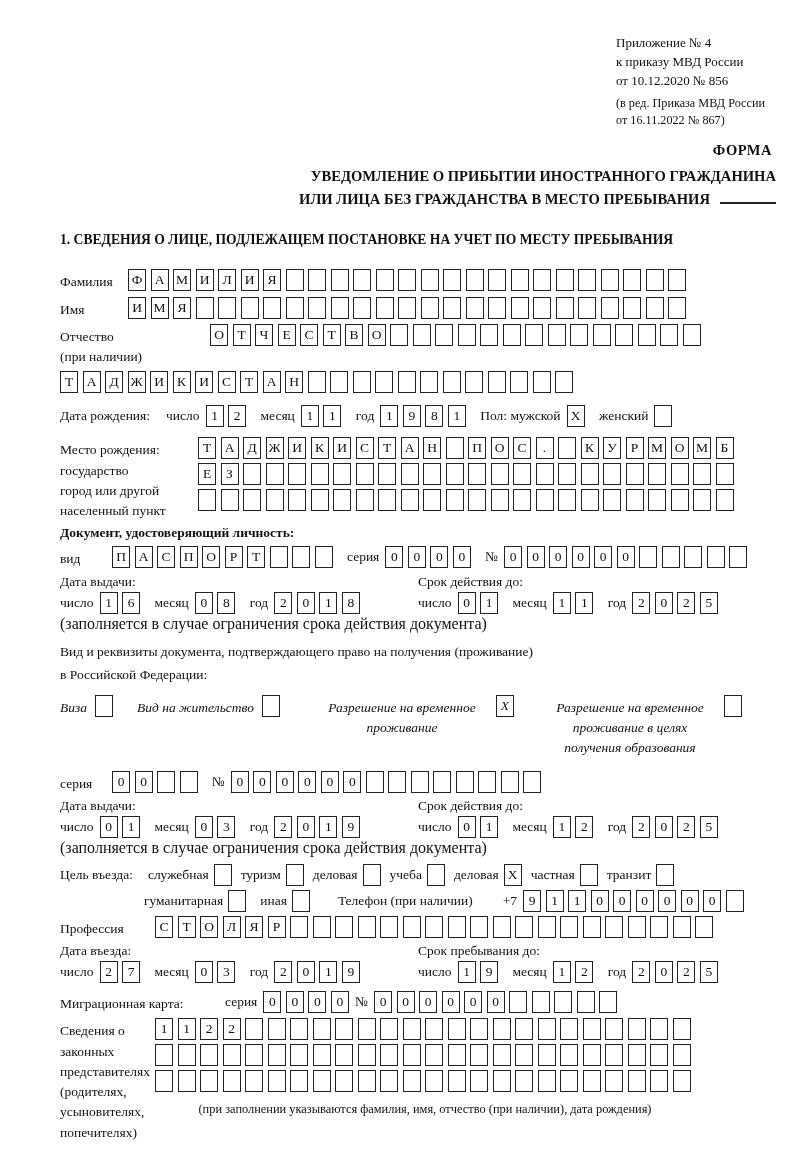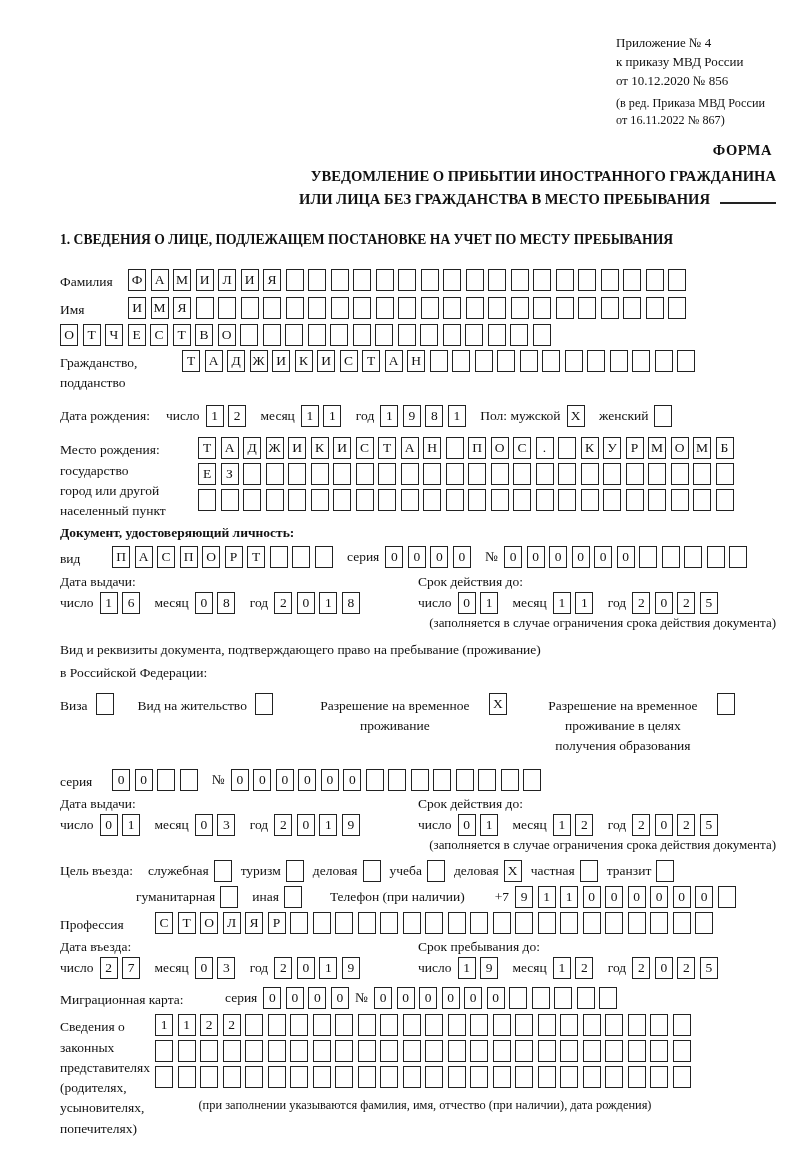--- a/index.html
+++ b/index.html
@@ -32,25 +32,25 @@
   
   .dlab{padding-top:3px;margin:0 6px 0 10px;white-space:nowrap;}
   .dlab.first{margin-left:0;}
 
   .center-bold{font-weight:bold;text-align:left;font-size:13.5px;margin:3px 0 5px 0;}
 
   .dates{display:flex;margin-bottom:0;}
   .dcol{width:50%;}
   .dhead{text-align:left;font-size:13.5px;margin-bottom:2px;}
   .dfields{display:flex;align-items:flex-start;font-size:13.5px;}
-  .dnote{text-align:right;font-size:13px;margin-top:1px;margin-bottom:7px;}
+  .dnote{font-size:16px;margin-top:1px;margin-bottom:7px;}
 
   .plain{font-size:13.5px;line-height:1.75;}
 
-  .popts{display:flex;align-items:flex-start;margin:8px 0 12px 0;font-size:13.5px;}
+  .popts{display:flex;align-items:flex-start;margin:8px 0 12px 0;font-size:13.5px;font-style:italic;}
   .popt{display:flex;align-items:flex-start;}
   .plab{line-height:1.5;padding-top:3px;}
   .plab.c{text-align:center;}
   .popt .cb{margin-left:8px;margin-right:0;}
 
   .pitem{display:flex;align-items:flex-start;margin-left:9px;}
   .pitem .lab{padding-top:3px;margin-right:5px;white-space:nowrap;}
   .pitem .cb{margin-right:0;}
 
   .rep-note{font-size:12.4px;text-align:center;margin-top:6px;}
@@ -136,20 +136,24 @@
         <span class="cb"></span>
         <span class="cb"></span>
         <span class="cb"></span>
         <span class="cb"></span>
         <span class="cb"></span>
         <span class="cb"></span>
       </div>
   </div>
 
   <div class="frow">
+    <div class="flabel w150">
+      <div>Отчество</div>
+      <div>(при наличии)</div>
+    </div>
     <div class="boxes">
         <span class="cb">О</span>
         <span class="cb">Т</span>
         <span class="cb">Ч</span>
         <span class="cb">Е</span>
         <span class="cb">С</span>
         <span class="cb">Т</span>
         <span class="cb">В</span>
         <span class="cb">О</span>
         <span class="cb"></span>
@@ -163,24 +167,20 @@
         <span class="cb"></span>
         <span class="cb"></span>
         <span class="cb"></span>
         <span class="cb"></span>
         <span class="cb"></span>
         <span class="cb"></span>
       </div>
   </div>
 
   <div class="frow">
-    <div class="flabel w122">
-      <div>Гражданство,</div>
-      <div>подданство</div>
-    </div>
     <div class="boxes">
         <span class="cb">Т</span>
         <span class="cb">А</span>
         <span class="cb">Д</span>
         <span class="cb">Ж</span>
         <span class="cb">И</span>
         <span class="cb">К</span>
         <span class="cb">И</span>
         <span class="cb">С</span>
         <span class="cb">Т</span>
@@ -399,21 +399,21 @@
             <span class="cb">2</span>
             <span class="cb">0</span>
             <span class="cb">2</span>
             <span class="cb">5</span>
           </span>
       </div>
     </div>
   </div>
   <div class="dnote">(заполняется в случае ограничения срока действия документа)</div>
 
-  <div class="plain">Вид и реквизиты документа, подтверждающего право на пребывание (проживание)</div>
+  <div class="plain">Вид и реквизиты документа, подтверждающего право на получения (проживание)</div>
   <div class="plain">в Российской Федерации:</div>
 
   <div class="popts">
     <div class="popt">
       <span class="plab">Виза</span>
       <span class="cb"></span>
     </div>
     <div class="popt" style="margin-left:24px">
       <span class="plab">Вид на жительство</span>
       <span class="cb"></span>
@@ -529,21 +529,21 @@
         <span class="lab">частная</span>
         <span class="cb"></span>
       </span>
     <span class="pitem">
         <span class="lab">транзит</span>
         <span class="cb"></span>
       </span>
   </div>
 
   <div class="frow" style="margin-left:68px">
-    <span class="pitem" style="margin-left:8px">
+    <span class="pitem" style="margin-left:16px">
         <span class="lab">гуманитарная</span>
         <span class="cb"></span>
       </span>
     <span class="pitem" style="margin-left:14px">
         <span class="lab">иная</span>
         <span class="cb"></span>
       </span>
     <span class="dlab" style="margin-left:28px">Телефон (при наличии)</span>
     <span class="dlab" style="margin-left:24px">+7</span>
     <span class="boxes">

